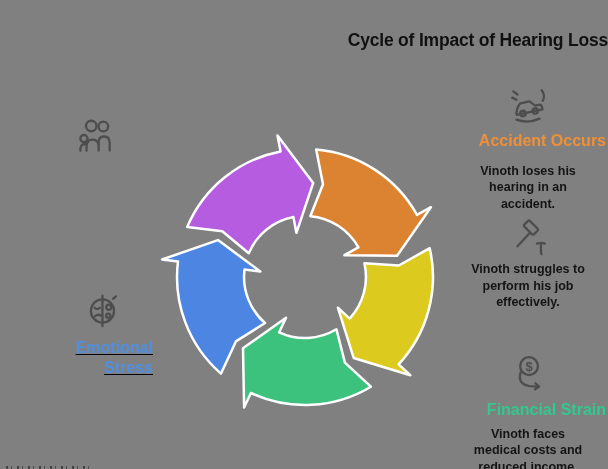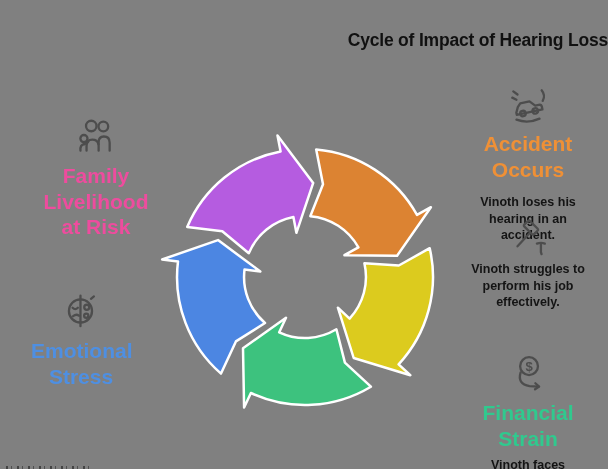--- a/index.html
+++ b/index.html
@@ -13,36 +13,36 @@
     position:absolute;top:30px;left:0;width:608px;
     text-align:right;font-size:17.5px;font-weight:bold;color:#111;
     letter-spacing:-0.2px;
   }
   
   #cycle-svg{position:absolute;left:155px;top:127px;width:300px;height:300px;}
   
   .stage{position:absolute;width:156px;text-align:center;}
   .stage-icon{display:block;margin:0 auto;}
   .stage-heading{
-    font-weight:bold;font-size:21px;line-height:1.22;margin:5px auto 6px auto;
+    font-weight:bold;font-size:16px;line-height:1.22;margin:5px auto 6px auto;text-align:right;
   }
   .stage-body{
     font-weight:bold;font-size:12.5px;line-height:1.33;color:#141414;margin:0 auto;
   }
   
   .stage-accident {left:450px;top:84px;}
   .stage-accident  .stage-body{max-width:112px;margin-top:12px;}
   .stage-job      {left:450px;top:219px;}
   .stage-job       .stage-body{max-width:128px;}
   .stage-financial{left:450px;top:353px;}
   .stage-financial .stage-body{max-width:118px;}
   .stage-family   {left:17px; top:116px;width:158px;}
   .stage-family    .stage-heading{max-width:112px;}
   .stage-family    .stage-body{max-width:136px;}
-  .stage-emotional{left:2px; top:291px;width:158px;}
+  .stage-emotional{left:24px; top:291px;width:158px;text-decoration:underline;}
   .stage-emotional .stage-heading{max-width:100px;}
   .stage-emotional .stage-body{max-width:142px;}
   
   .clipped-fragment{
     position:absolute;left:6px;bottom:0;width:86px;height:3px;opacity:.65;
     background:repeating-linear-gradient(90deg,#222 0 2px,transparent 2px 5px,#333 5px 6px,transparent 6px 11px);
   }
   .icon-line{stroke:#4d4d4d;fill:none;stroke-width:2.2;stroke-linecap:round;stroke-linejoin:round;}
 </style>
 </head>
@@ -97,21 +97,20 @@
 <div class="stage stage-family">
   <svg class="stage-icon" width="44" height="42" viewBox="0 0 40 40">
     <circle class="icon-line" cx="15.5" cy="9.5" r="5"></circle>
     <circle class="icon-line" cx="27" cy="10" r="4.6"></circle>
     <circle class="icon-line" cx="8.5" cy="21.5" r="3.4"></circle>
     <path class="icon-line" d="M11 33 v-4.5 q0 -6 5.5 -6 q4.8 0 5.8 4.3"></path>
     <path class="icon-line" d="M22.5 33 v-8 q0 -5.5 5 -5.5 q5.5 0 5.5 6 v7.5"></path>
     <path class="icon-line" d="M5.2 33 q-0.6 -5.8 3.8 -6.3"></path>
     <path class="icon-line" d="M12.6 24.5 q-1.6 2.6 -4.2 2.2"></path>
   </svg>
-  <div class="stage-heading" style="color: rgb(238, 76, 158);">Family Livelihood at Risk</div>
 </div>
 
 <div class="stage stage-emotional">
   <svg class="stage-icon" width="44" height="42" viewBox="0 0 40 40">
     <circle class="icon-line" cx="19.5" cy="19" r="11"></circle>
     <path class="icon-line" d="M19.5 4.5 v29"></path>
     <path class="icon-line" d="M12 16 q2.5 2.5 5 0"></path>
     <path class="icon-line" d="M12.5 24 q3 -2.5 5.5 -0.5"></path>
     <circle class="icon-line" cx="25.5" cy="15.5" r="2.4"></circle>
     <circle class="icon-line" cx="25" cy="23.5" r="2"></circle>

